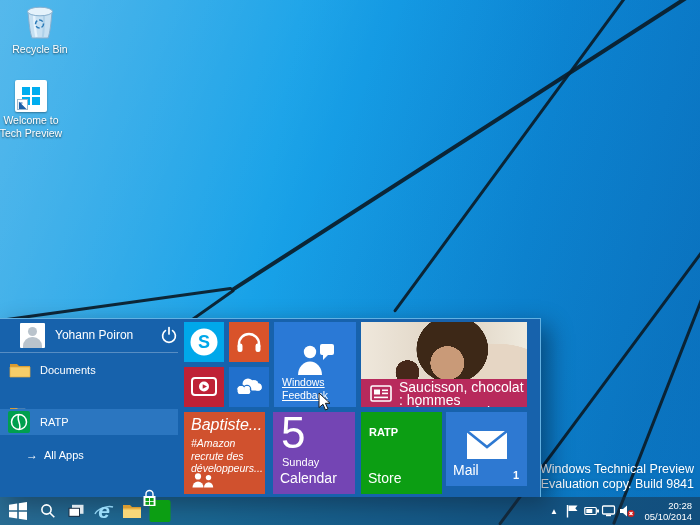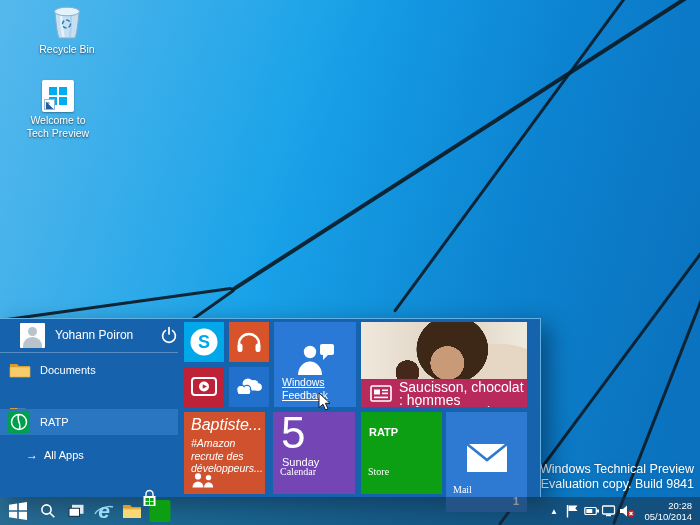--- a/index.html
+++ b/index.html
@@ -12,21 +12,21 @@
     background:linear-gradient(115deg,rgba(255,255,255,.16) 0%,rgba(255,255,255,0) 42%,rgba(0,25,55,.13) 88%);}
   .beam{position:absolute;background:#0b1d2a;opacity:.93;transform-origin:0 0;border-radius:2px;}
   .b1{left:230px;top:289px;width:554px;height:4px;transform:rotate(-32.75deg);}
   .b2{left:393px;top:311px;width:390px;height:3px;transform:rotate(-53.7deg);}
   .b3{left:0px;top:319px;width:234px;height:3px;transform:rotate(-7.9deg);}
   .b4{left:155px;top:344px;width:96px;height:3px;transform:rotate(-35.2deg);}
   .b5{left:498px;top:524px;width:340px;height:3px;transform:rotate(-53.4deg);}
   .b6{left:612px;top:524px;width:242px;height:3px;transform:rotate(-68.6deg);}
   
   .desk-icon{position:absolute;width:72px;text-align:center;color:#fff;font-size:10.5px;
-    text-shadow:0 1px 2px rgba(0,0,0,.65);line-height:12.5px;cursor:default;margin-left:27px;}
+    text-shadow:0 1px 2px rgba(0,0,0,.65);line-height:12.5px;cursor:default;}
   .desk-icon .glyph{display:block;margin:0 auto 2px;}
   #recycle{left:4px;top:5px;}
   #welcome{left:-5px;top:80px;}
   .win-sq{width:32px;height:32px;background:#fff;border-radius:2px;position:relative;margin:0 auto;
     box-shadow:0 1px 2px rgba(0,0,0,.35);}
   .win-sq .panes{position:absolute;left:7px;top:7px;width:18px;height:18px;
     background:conic-gradient(from 0deg,#00adef 0 100%);
     -webkit-mask:linear-gradient(#000,#000);
     background:#00adef;
     clip-path:polygon(0 0,100% 0,100% 100%,0 100%);}
@@ -57,32 +57,32 @@
   .allapps{position:absolute;left:0;top:126px;width:178px;height:20px;font-size:11px;}
   .allapps .arrow{position:absolute;left:26px;top:3px;font-size:12px;font-weight:bold;}
   .allapps .lbl{position:absolute;left:44px;top:4px;}
   .searchbox{position:absolute;left:6px;top:149px;width:166px;height:24px;background:#fff;border:none;}
   .searchbox input{width:100%;height:100%;border:none;outline:none;background:transparent;
     font-family:inherit;font-size:11px;color:#333;padding:0 26px 0 13px;box-sizing:border-box;}
   .searchbox input::placeholder{color:#666;}
   .mag{position:absolute;right:7px;top:5px;}
   
   .tile{position:absolute;color:#fff;overflow:hidden;cursor:default;}
-  .tile .tlabel{position:absolute;left:7px;bottom:16px;font-size:10px;line-height:12px;font-family:Liberation Serif, serif;}
+  .tile .tlabel{position:absolute;left:7px;bottom:10px;font-size:14px;line-height:12px;}
   .tile .center{position:absolute;left:50%;top:50%;transform:translate(-50%,-50%);}
   .t-skype{left:184px;top:3px;width:40px;height:40px;}
   .t-music{left:229px;top:3px;width:40px;height:40px;}
   .t-video{left:184px;top:48px;width:40px;height:40px;}
   .t-cloud{left:229px;top:48px;width:40px;height:40px;}
   .t-feed {left:274px;top:3px;width:82px;height:85px;}
   .t-news {left:361px;top:3px;width:166px;height:85px;}
   .t-people{left:184px;top:93px;width:81px;height:82px;font-style:italic;}
   .t-cal  {left:273px;top:93px;width:82px;height:82px;}
   .t-store{left:361px;top:93px;width:81px;height:82px;}
-  .t-mail {left:446px;top:93px;width:81px;height:100px;text-align:right;}
+  .t-mail {left:446px;top:93px;width:81px;height:74px;text-align:right;}
   .skype-circle{width:27px;height:27px;border-radius:50%;background:#fff;color:#00a8ea;
     font-size:18px;font-weight:bold;text-align:center;line-height:27px;}
   .feed-icon{position:absolute;left:50%;top:20px;transform:translateX(-50%);}
   .feed-label{position:absolute;left:8px;bottom:6px;font-size:10.5px;line-height:12.5px;text-decoration:underline;}
   .photo{position:absolute;left:0;top:0;width:100%;height:57px;
     background:
       radial-gradient(circle 12px at 28% 88%, #46281a 0 99%, transparent 100%),
       radial-gradient(circle 17px at 52% 72%, #c99a78 0 99%, transparent 100%),
       radial-gradient(ellipse 36px 34px at 55% 48%, #3d2817 0 99%, transparent 100%),
       radial-gradient(ellipse 60px 40px at 82% 108%, #e6d6c4 0 99%, transparent 100%),

